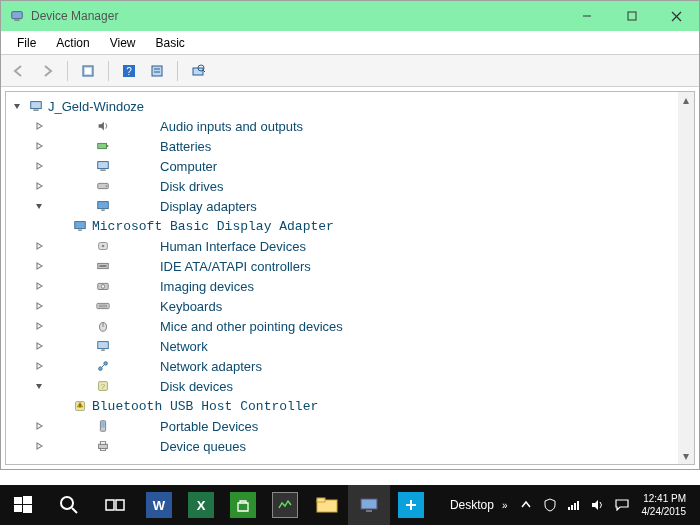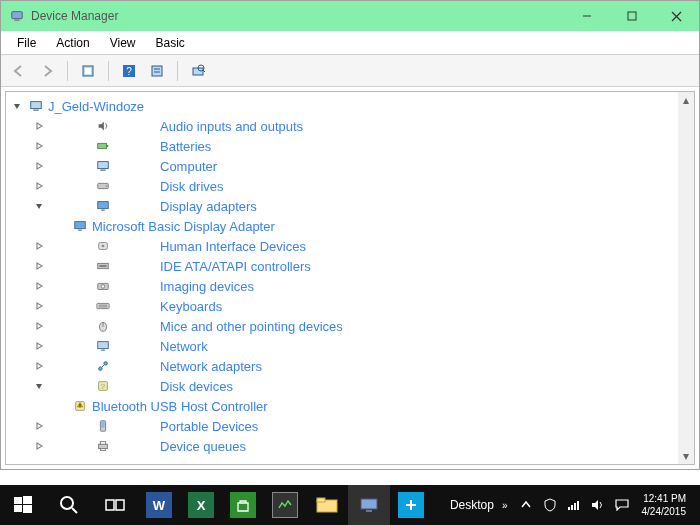--- a/index.html
+++ b/index.html
@@ -19,23 +19,23 @@
   .tsep { width: 1px; height: 20px; background: #ccc; margin: 0 4px; }
   .treearea { flex: 1; position: relative; border: 1px solid #bbb; margin: 4px; background: #fff; overflow: hidden; }
   .tree { position: absolute; inset: 0 16px 0 0; padding: 4px 0 4px 4px; font-size: 13px; overflow: hidden; }
   .vscroll { position: absolute; top: 0; right: 0; bottom: 0; width: 16px; background: #f1f1f1; display: flex; flex-direction: column; align-items: center; }
   .vscroll .arrow { width: 16px; height: 16px; display:flex; align-items:center; justify-content:center; color:#666; }
   .vscroll .track { flex:1; }
   .node { display: flex; align-items: center; height: 20px; white-space: nowrap; }
   .exp { width: 14px; height: 14px; display:flex; align-items:center; justify-content:center; color:#555; margin-right: 2px; cursor: default; }
   .exp-spacer { width: 16px; }
   .dicon { width: 16px; height: 16px; margin: 0 4px 0 2px; display:inline-flex; align-items:center; justify-content:center; color:#555; }
-  .label { color: #3b82f6; }
+  .label { color: #0c4a6e; }
   .child1 { padding-left: 22px; gap: 45px; }
-  .child2 { padding-left: 44px; }
+  .child2 { padding-left: 44px; font-family: Liberation Mono, monospace; }
   
   .taskbar { position: absolute; left: 0; right: 0; bottom: 0; height: 40px; background: #101010; display: flex; align-items: stretch; color: #fff; }
   .tb-left { display:flex; align-items: stretch; }
   .tb-item { width: 46px; display:flex; align-items:center; justify-content:center; }
   .tb-item.app { width: 42px; }
   .tb-item.active { background: rgba(255,255,255,0.14); }
   .tb-right { margin-left: auto; display:flex; align-items: center; gap: 0; padding-right: 6px; }
   .tray-icon { width: 24px; display:flex; align-items:center; justify-content:center; height: 40px; color:#fff; }
   .clock { text-align: right; font-size: 10px; line-height: 13px; padding: 0 8px; }
   .desk-label { font-size: 12px; padding: 0 6px; display:flex; align-items:center; gap:8px; }

